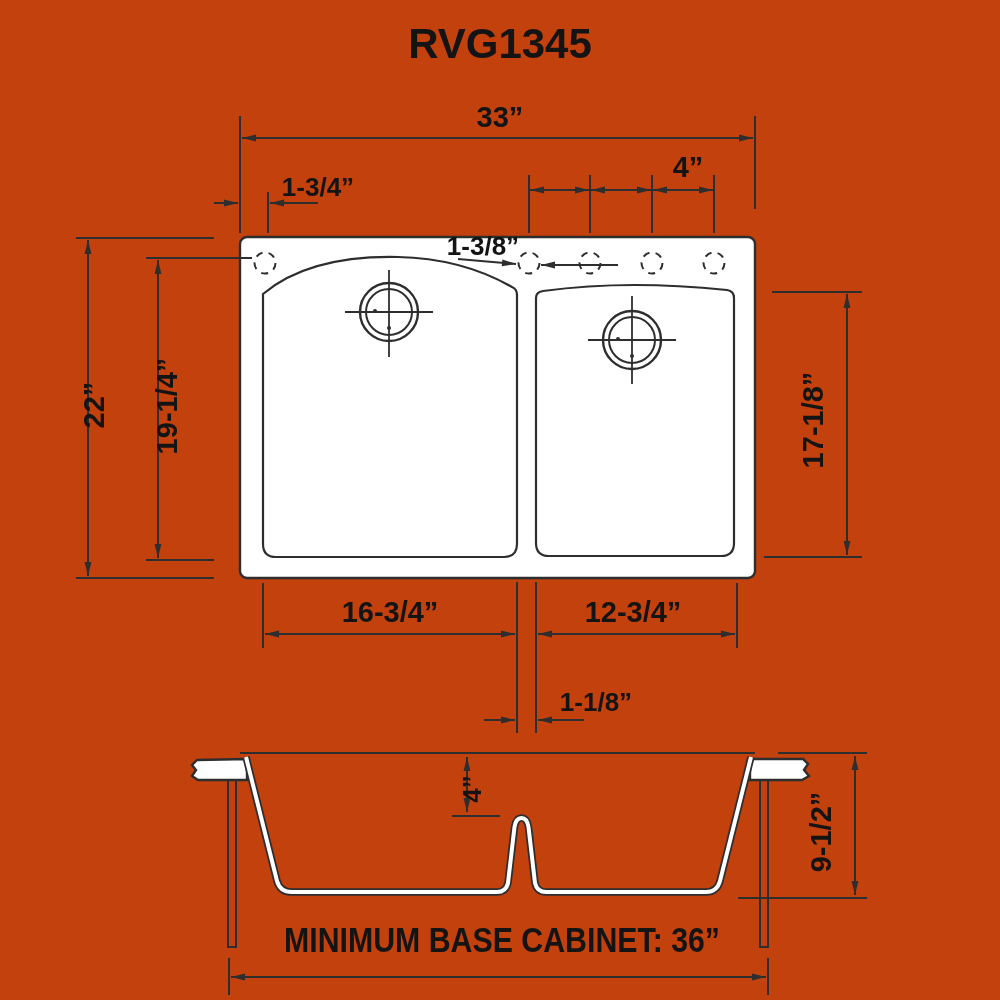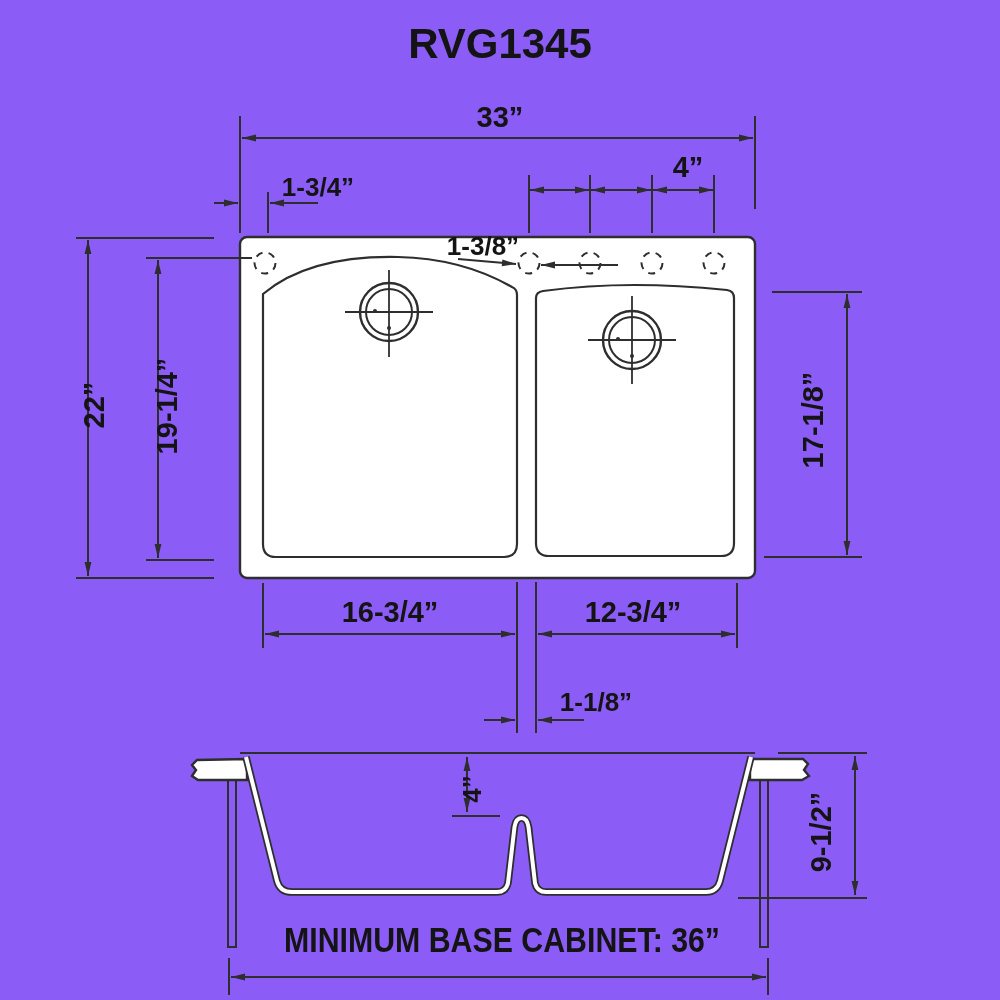--- a/index.html
+++ b/index.html
@@ -1,16 +1,16 @@
 <!DOCTYPE html>
 <html><head>
 <meta charset="utf-8">
 <style>
   html,body{margin:0;padding:0;background:#ffffff;}
-  .stage{position:relative;width:1000px;height:1000px;background:#8b5cf6;overflow:hidden;
+  .stage{position:relative;width:1000px;height:1000px;background:#c2410c;overflow:hidden;
          font-family:"Liberation Sans",sans-serif;}
   svg{position:absolute;left:0;top:0;}
   .ln{stroke:#2e2e2e;stroke-width:2;fill:none;stroke-linecap:butt;}
   .ln-thin{stroke:#2e2e2e;stroke-width:1.8;fill:none;}
   .outline{stroke:#2e2e2e;stroke-width:2.4;fill:#ffffff;}
   .bowl{stroke:#2e2e2e;stroke-width:2.2;fill:#ffffff;}
   .hole{stroke:#2e2e2e;stroke-width:2;fill:none;stroke-dasharray:7 6.2;}
   .drain-outer{stroke:#2e2e2e;stroke-width:2.4;fill:none;}
   .drain-inner{stroke:#2e2e2e;stroke-width:2;fill:none;}
   .body-dark{stroke:#2e2e2e;stroke-width:7.5;fill:none;stroke-linejoin:round;}

